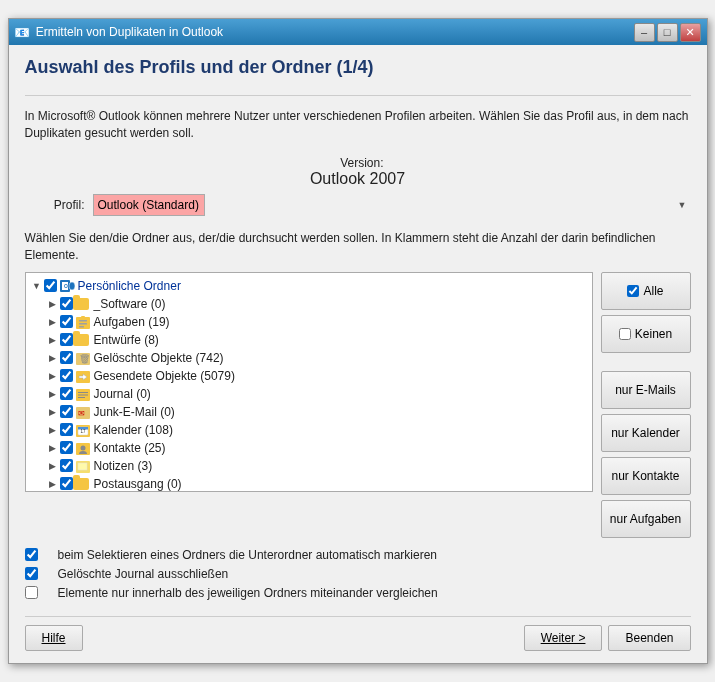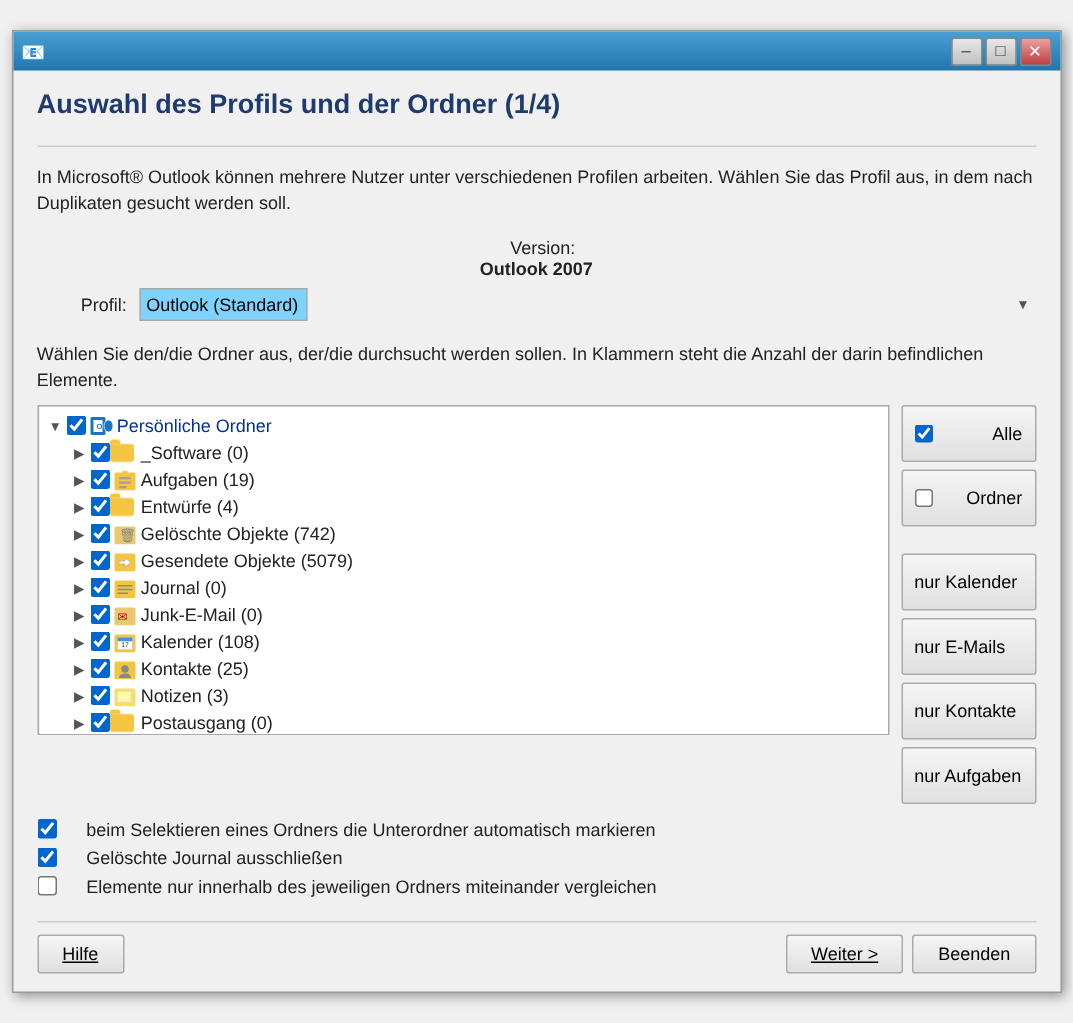--- a/index.html
+++ b/index.html
@@ -82,41 +82,41 @@
       flex-direction: column;
     }
     .field-label {
       font-size: 12px;
       color: #222;
       width: 60px;
       text-align: right;
       margin-right: 8px;
     }
     .field-value {
-      font-size: 12px;
-      font-weight: bold;
+      font-size: 16px;
+      font-weight: normal;
       color: #222;
     }
     .dropdown-row {
       display: flex;
       align-items: center;
       margin-bottom: 14px;
     }
     .dropdown-label {
       font-size: 12px;
       color: #222;
       width: 60px;
       text-align: right;
       margin-right: 8px;
     }
     .dropdown-select {
       flex: 1;
       height: 22px;
       border: 1px solid #aaa;
-      background: #7dd3fc;
+      background: #fca5a5;
       font-size: 12px;
       padding: 1px 4px;
       appearance: none;
       -webkit-appearance: none;
       position: relative;
       cursor: pointer;
     }
     .dropdown-wrapper {
       flex: 1;
       position: relative;
@@ -201,21 +201,21 @@
       padding: 3px 8px;
       font-size: 12px;
       background: linear-gradient(to bottom, #f5f5f5, #e0e0e0);
       border: 1px solid #aaa;
       border-radius: 2px;
       cursor: pointer;
       text-align: center;
       height: 38px;
       display: flex;
       align-items: center;
-      justify-content: space-between;
+      justify-content: center;
     }
     .side-btn-spacer { height: 8px; }
     .checkbox-row {
       display: flex;
       align-items: center;
       margin-bottom: 5px;
       font-size: 12px;
       color: #222;
       gap: 18px;
     }
@@ -272,20 +272,21 @@
     }
   </style>
 </head>
 <body>
 
 <div class="window">
 
   <div class="title-bar">
     <div class="title-bar-left">
       <span style="font-size:13px;">📧</span>
+      <span>Ermitteln von Duplikaten in Outlook</span>
     </div>
     <div class="title-bar-controls">
       <div class="title-btn">–</div>
       <div class="title-btn">□</div>
       <div class="title-btn close-btn">✕</div>
     </div>
   </div>
 
   <div class="content">
     <div class="page-title">Auswahl des Profils und der Ordner (1/4)</div>
@@ -348,21 +349,21 @@
             </div>
             <span>Aufgaben (19)</span>
           </div>
 
           <div class="tree-item tree-indent-2">
             <div class="tree-expand">▶</div>
             <input type="checkbox" class="tree-checkbox" checked="" style="accent-color: rgb(0, 102, 204);">
             <div class="tree-icon">
               <div class="icon-folder-yellow"></div>
             </div>
-            <span>Entwürfe (4)</span>
+            <span>Entwürfe (8)</span>
           </div>
 
           <div class="tree-item tree-indent-2">
             <div class="tree-expand">▶</div>
             <input type="checkbox" class="tree-checkbox" checked="" style="accent-color: rgb(0, 102, 204);">
             <div class="tree-icon">
               <svg width="16" height="14" viewBox="0 0 16 14">
                 <path d="M1,3 Q1,2 2,2 L14,2 Q15,2 15,3 L15,13 Q15,14 14,14 L2,14 Q1,14 1,13 Z" fill="#e8c870"></path>
                 <text x="4" y="11" font-size="9" fill="#888">🗑</text>
               </svg>
@@ -459,25 +460,25 @@
         </div>
       </div>
 
       <div class="side-buttons">
         <div class="side-btn" style="display:flex; align-items:center; gap:4px;">
           <input type="checkbox" style="width: 12px; height: 12px; accent-color: rgb(0, 102, 204);" checked="">
           <span>Alle</span>
         </div>
         <div class="side-btn" style="display:flex; align-items:center; gap:4px;">
           <input type="checkbox" style="width: 12px; height: 12px;">
-          <span>Ordner</span>
+          <span>Keinen</span>
         </div>
         <div class="side-btn-spacer"></div>
+        <div class="side-btn">nur E-Mails</div>
         <div class="side-btn">nur Kalender</div>
-        <div class="side-btn">nur E-Mails</div>
         <div class="side-btn">nur Kontakte</div>
         <div class="side-btn">nur Aufgaben</div>
       </div>
     </div>
 
     <div class="checkbox-row">
       <input type="checkbox" class="tree-checkbox" checked="" style="accent-color: rgb(0, 102, 204);">
       <span>beim Selektieren eines Ordners die Unterordner automatisch markieren</span>
     </div>
     <div class="checkbox-row">

